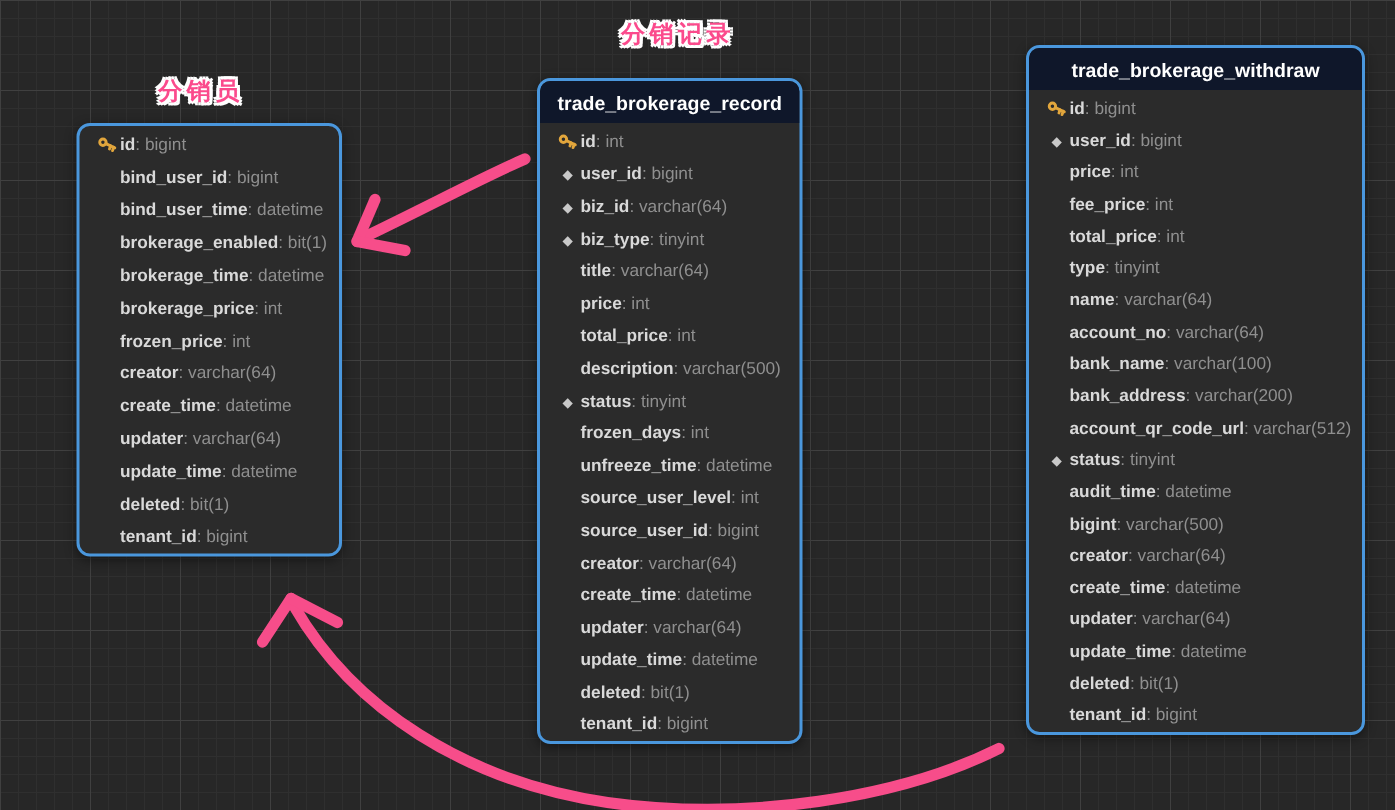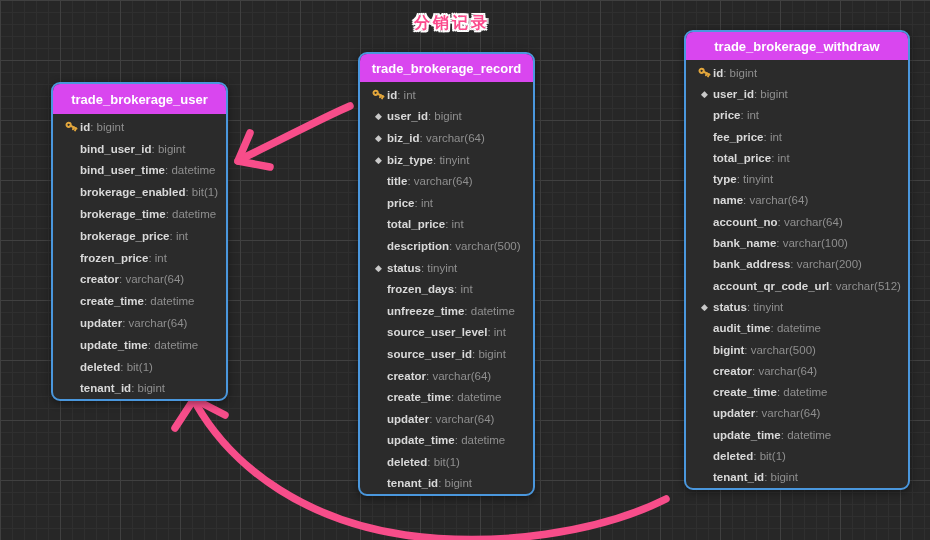--- a/index.html
+++ b/index.html
@@ -21,21 +21,21 @@
   .table-node {
     position: absolute;
     background: #2b2b2b;
     border: 2px solid #4a97dd;
     border-radius: 9px;
     box-sizing: border-box;
     box-shadow: 0 2px 8px rgba(0,0,0,0.45);
     overflow: hidden;
   }
   .table-header {
-    background: #d946ef;
+    background: #0f172a;
     color: #ffffff;
     font-weight: bold;
     font-size: 13px;
     text-align: center;
     display: flex; align-items: center; justify-content: center;
   }
   .table-body { padding: 2px 0 0 0; }
   .row {
     height: var(--rh, 21.6px);
     display: flex; align-items: center;
@@ -79,25 +79,25 @@
       <path d="M 238 161 L 250 133"></path>
       <path d="M 238 161 L 270 167"></path>
     </g>
     <g>
       <path d="M 666 499 C 600 532, 498 548, 405 535 C 310 521, 235 472, 196 404"></path>
       <path d="M 194 399 L 175 428"></path>
       <path d="M 194 399 L 225 415"></path>
     </g>
   </svg>
 
+  <div class="node-title" style="left:134px; top:51px;">分销员</div>
   <div class="node-title" style="left:452px; top:13px;">分销记录</div>
   <div class="node-title" style="left:786px; top:5px;margin-top:28px;">分销提现</div>
 
   <div class="table-node" style="left:51px; top:82px; width:177px; --rh:21.8px;">
-    <div class="table-header" style="height:30px;">trade_brokerage_user</div>
     <div class="table-body">
         <div class="row">
           <span class="icon key">
             <svg viewBox="0 0 14 14" width="13" height="13">
               <g stroke="#e2a63c" stroke-width="2.1" fill="none" stroke-linecap="round">
                 <circle cx="3.9" cy="5.2" r="2.3"></circle>
                 <path d="M6 6.2 L12.4 9.2"></path>
                 <path d="M9.4 7.8 L8.6 10"></path>
                 <path d="M11.6 8.8 L10.8 11.2"></path>
               </g>

